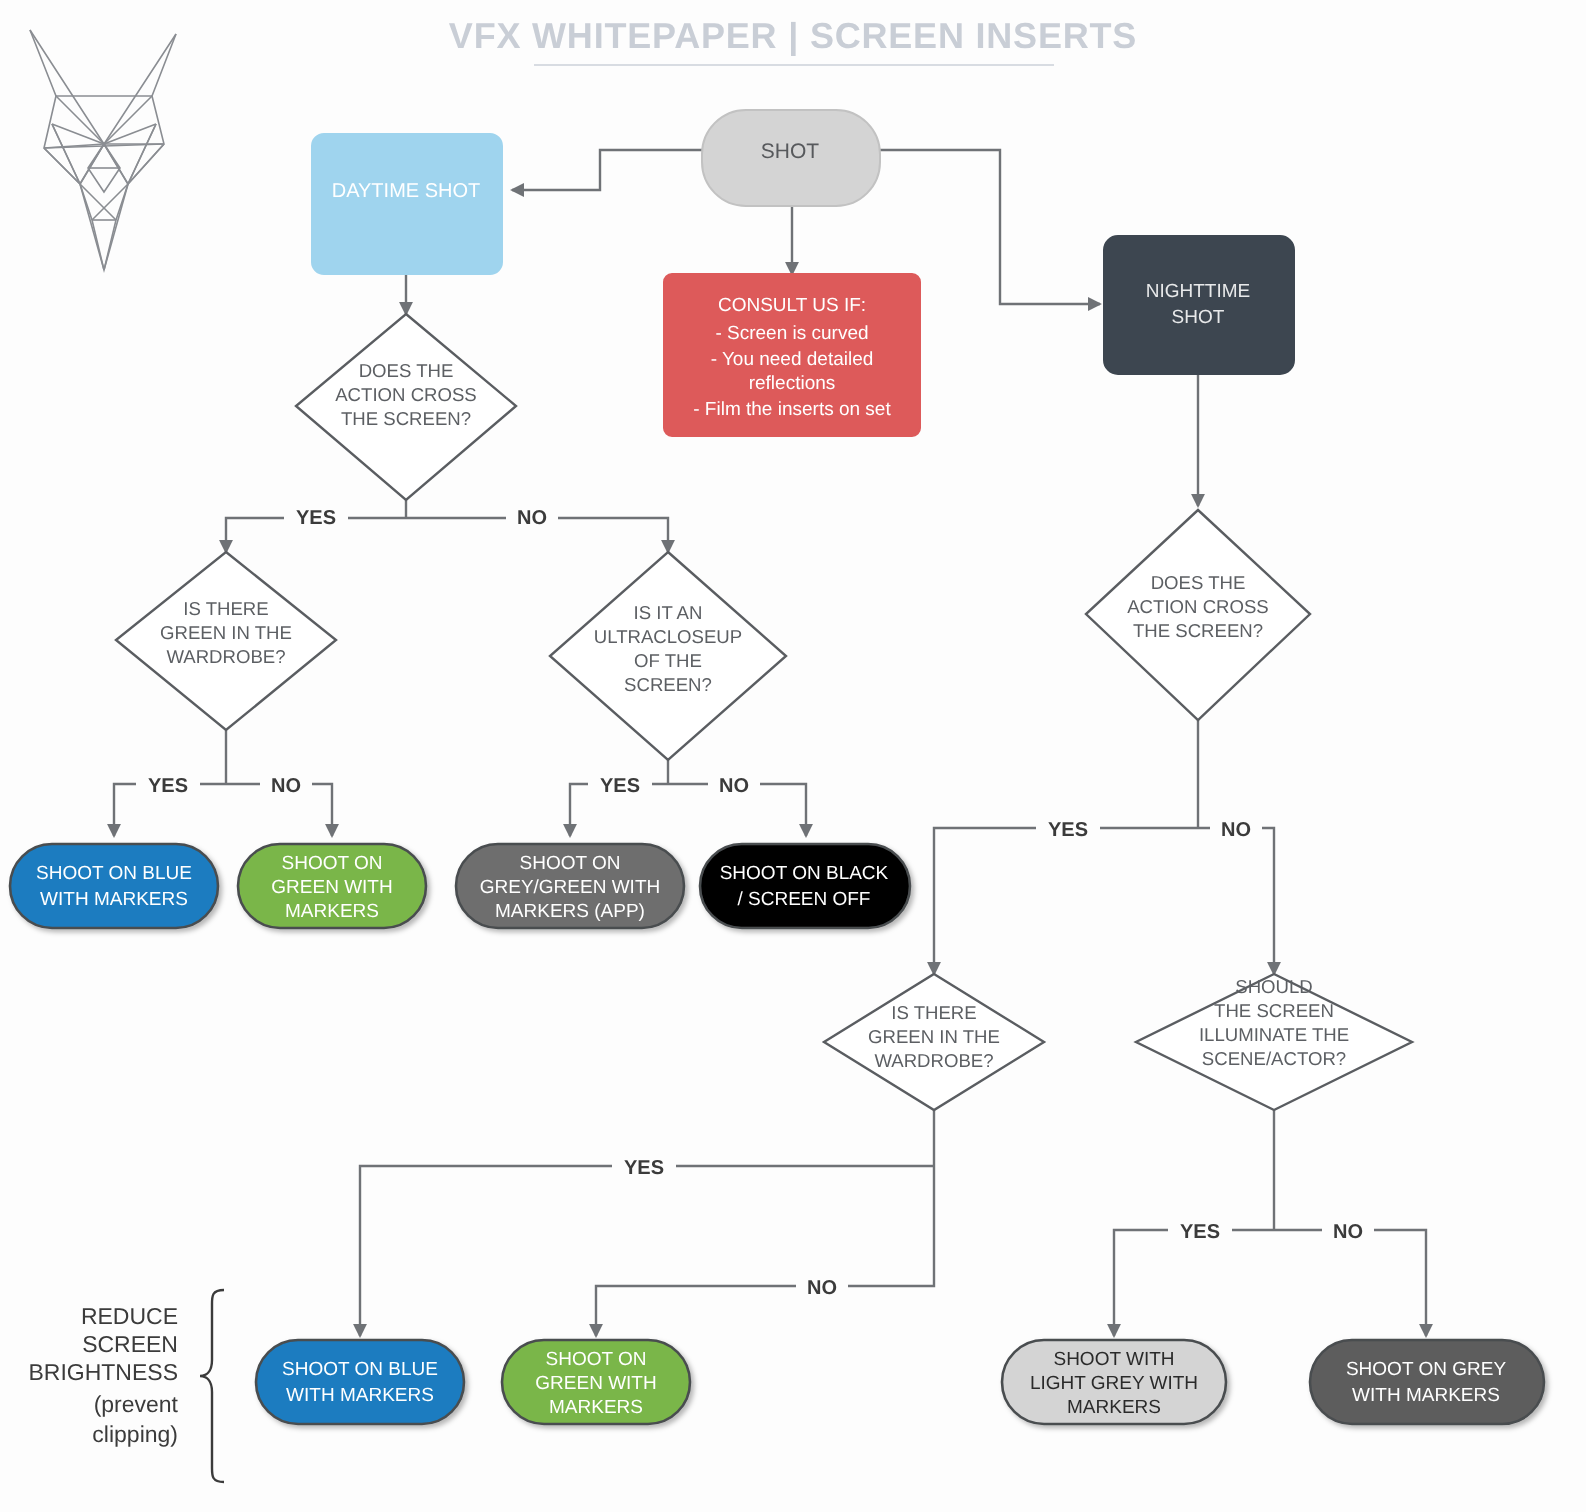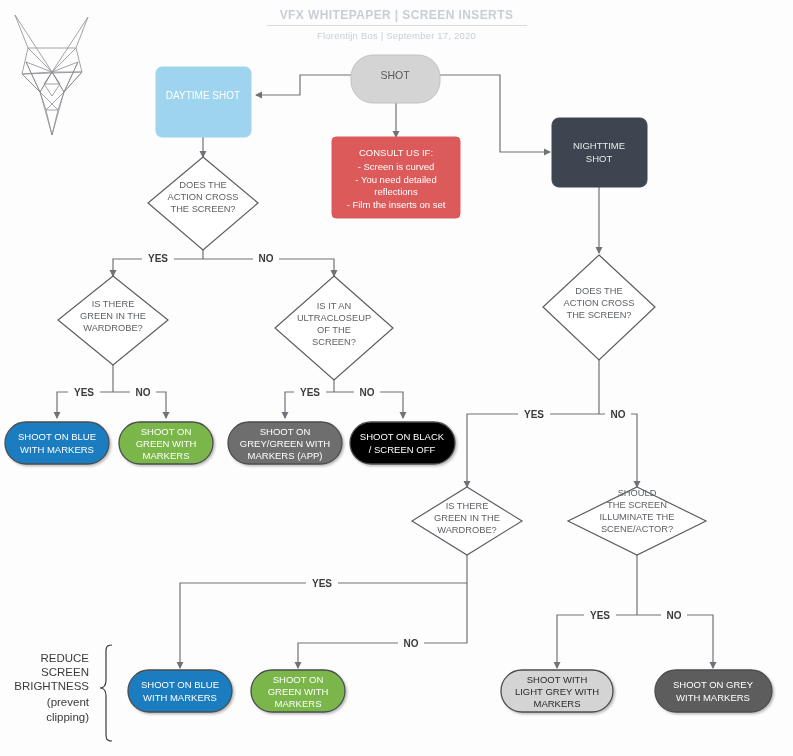--- a/index.html
+++ b/index.html
@@ -22,21 +22,21 @@
     background: #fdfdfd;
   }
   .header {
     position: absolute;
     left: 0;
     top: 8px;
     width: 793px;
     text-align: center;
   }
   .header-title {
-    font-size: 12px;
+    font-size: 18px;
     font-weight: bold;
     letter-spacing: 0.4px;
     color: #c9ced6;
     margin: 0;
     padding-bottom: 3px;
   }
   .header-rule {
     width: 260px;
     height: 1px;
     background: #d8dce2;
@@ -116,21 +116,20 @@
       <line x1="26" y1="62" x2="40" y2="92"></line>
       <line x1="78" y1="62" x2="64" y2="92"></line>
       <line x1="22" y1="74" x2="40" y2="92"></line>
       <line x1="82" y1="72" x2="64" y2="92"></line>
     </g>
   </svg>
 
   <div class="header">
     <div class="header-title">VFX WHITEPAPER | SCREEN INSERTS</div>
     <div class="header-rule"></div>
-    <div class="header-sub">Florentijn Bos  |  September 17, 2020</div>
   </div>
 
   <svg class="flow" viewBox="0 0 793 756">
     <defs>
       <marker id="arr" markerWidth="7" markerHeight="7" refX="5.2" refY="3" orient="auto">
         <path d="M0,0 L6,3 L0,6 z" fill="#6f7276"></path>
       </marker>
       <filter id="sh" x="-20%" y="-20%" width="150%" height="160%">
         <feDropShadow dx="1.5" dy="1.5" stdDeviation="1.2" flood-color="#000000" flood-opacity="0.28"></feDropShadow>
       </filter>

